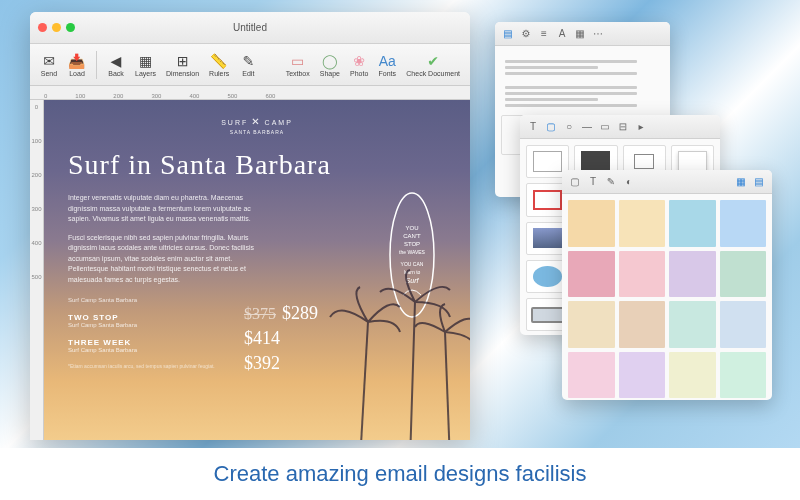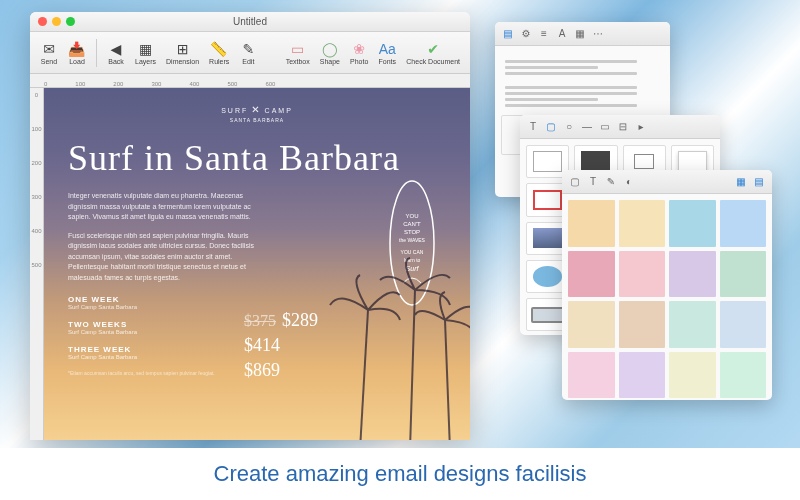--- a/index.html
+++ b/index.html
@@ -19,21 +19,21 @@
   left: 30px;
   width: 440px;
   height: 428px;
   background: #f5f5f5;
   border-radius: 6px 6px 0 0;
   box-shadow: 0 8px 30px rgba(0,0,0,0.25);
   overflow: hidden;
 }
 
 .title-bar {
-  height: 20px;
+  height: 32px;
   background: linear-gradient(#f7f7f7, #e8e8e8);
   display: flex;
   align-items: center;
   padding: 0 8px;
   border-bottom: 1px solid #d0d0d0;
   position: relative;
 }
 
 .traffic-lights { display: flex; gap: 5px; }
 .tl { width: 9px; height: 9px; border-radius: 50%; }
@@ -123,21 +123,21 @@
   text-align: center;
   font-size: 7px;
   letter-spacing: 2px;
   margin-bottom: 14px;
   opacity: 0.9;
 }
 .brand-logo .x { font-size: 10px; margin: 0 3px; }
 
 .hero-title {
   font-family: cursive, "Comic Sans MS";
-  font-size: 36px;
+  font-size: 28px;
   font-weight: 300;
   margin-bottom: 12px;
   letter-spacing: 1px;
 }
 
 .hero-body {
   font-size: 7px;
   line-height: 1.5;
   opacity: 0.85;
   max-width: 200px;
@@ -364,33 +364,32 @@
             <text x="27" y="64" font-size="5" fill="#fff" text-anchor="middle">the WAVES</text>
             <text x="27" y="76" font-size="5" fill="#fff" text-anchor="middle">YOU CAN</text>
             <text x="27" y="84" font-size="5" fill="#fff" text-anchor="middle">learn to</text>
             <text x="27" y="93" font-size="7" fill="#fff" text-anchor="middle" font-style="italic">Surf</text>
             <path d="M18 105 Q27 95 36 105" fill="none" stroke="#fff" stroke-width="1"></path>
           </svg>
       </div>
 
       <div class="pricing">
         <div class="price-row">
-          <div class="price-label">ONE WEEK</div>
           <div class="price-sub">Surf Camp Santa Barbara</div>
           <span class="price-val"><span class="price-old">$375</span><span>$289</span></span>
         </div>
         <div class="price-row">
-          <div class="price-label">TWO WEEKS</div>
+          <div class="price-label">TWO STOP</div>
           <div class="price-sub">Surf Camp Santa Barbara</div>
           <span class="price-val">$414</span>
         </div>
         <div class="price-row">
           <div class="price-label">THREE WEEK</div>
           <div class="price-sub">Surf Camp Santa Barbara</div>
-          <span class="price-val">$869</span>
+          <span class="price-val">$392</span>
         </div>
       </div>
       <div class="footnote">*Etiam accumsan iaculis arcu, sed tempus sapien pulvinar feugiat.</div>
 
       <svg class="palms" viewBox="0 0 180 200">
         <g stroke="#2a2030" stroke-width="2" fill="none" opacity="0.85">
           <line x1="60" y1="200" x2="68" y2="60"></line>
             <line x1="110" y1="200" x2="115" y2="40"></line>
             <line x1="150" y1="200" x2="145" y2="70"></line>
           <path d="M68 60 Q40 40 30 55 M68 60 Q50 30 60 25 M68 60 Q90 35 100 45 M68 60 Q95 55 100 70"></path>

